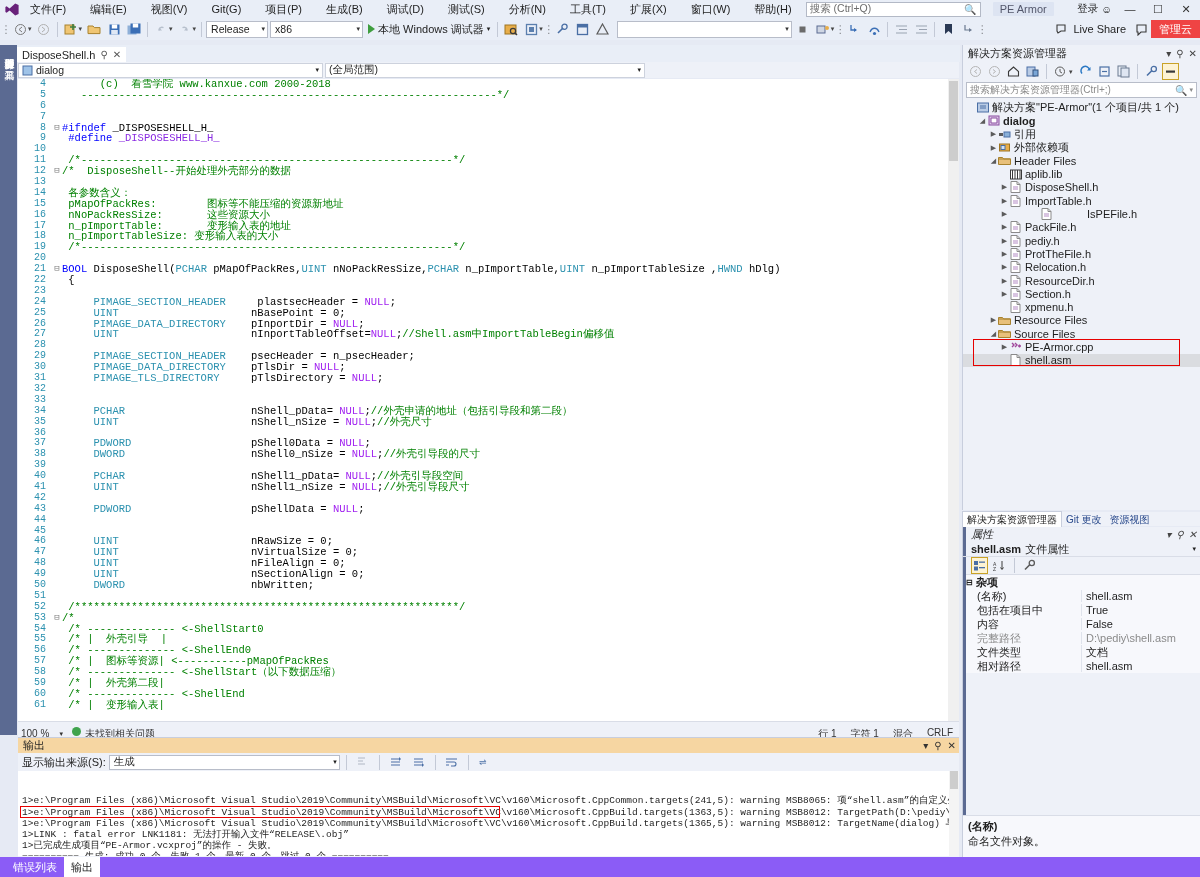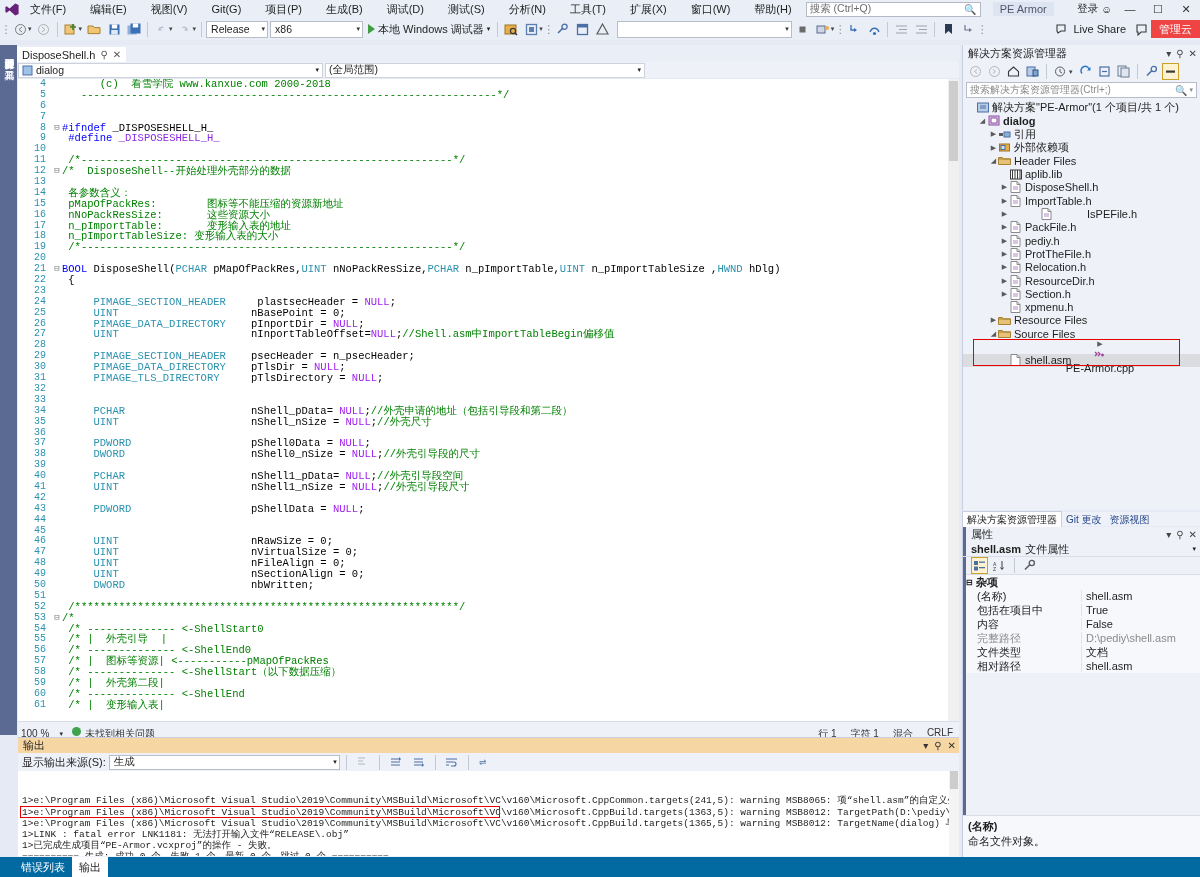--- a/index.html
+++ b/index.html
@@ -136,21 +136,21 @@
     position: relative; height: 85px; background: #fff; overflow: hidden;
     font-family: "Liberation Mono", "DejaVu Sans Mono", monospace; font-size: 9.5px;
     line-height: 11.2px; padding: 2px 0 0 4px; white-space: pre;
   }
   .outline-row { white-space: pre; }
   .errbox { position: absolute; left: 2px; top: 35px; width: 480px; height: 12px; border: 1.4px solid #e60000; }
 
   
   .btmtabs {
     position: absolute; left: 0; top: 857px; width: 1200px; height: 20px;
-    background: #0369a1; display: flex; align-items: center; padding-left: 14px; gap: 0;
+    background: #8b5cf6; display: flex; align-items: center; padding-left: 6px; gap: 0;
   }
   .btmtab { font-size: 11px; color: #fff; padding: 3px 7px; }
   .btmtab.active { background: #fff; color: #1e1e1e; }
 
   
   .sln {
     position: absolute; left: 962px; top: 45px; width: 238px; height: 465px;
     background: #eef1f8; border-left: 1px solid #c8cedd;
   }
   .panehdr {
@@ -180,21 +180,21 @@
   }
   .slntab { padding: 1px 4px; color: #1e1e1e; }
   .slntab.active { background: #fff; border: 1px solid #c8cedd; border-bottom: none; }
   .slntab.blue { color: #2a4a8c; }
 
   
   .props {
     position: absolute; left: 962px; top: 527px; width: 238px; height: 330px;
     background: #eef1f8; border-left: 1px solid #c8cedd;
   }
-  .prophdr { height: 15px; display:flex; align-items:center; padding-left: 5px; font-size: 11px; position: relative; }
+  .prophdr { height: 15px; display:flex; align-items:center; padding-left: 5px; font-size: 11px; position: relative; font-style: italic; }
   .prophdr .acts { position:absolute; right:3px; top:0; height:15px; display:flex; align-items:center; gap:5px; font-size:10px; color:#444;}
   .propsub { height: 15px; display:flex; align-items:center; padding-left: 4px; font-size: 11px; border-bottom: 1px solid #d9dde7; position: relative;}
   .propsub b { font-weight: bold; }
   .propsub .ca { position:absolute; right: 4px; font-size: 7px; }
   .proptb { height: 18px; display: flex; align-items: center; gap: 3px; padding-left: 4px; border-bottom: 1px solid #d9dde7; }
   .proptb .b { width: 17px; height: 17px; display:flex; align-items:center; justify-content:center; }
   .proptb .sel { border: 1px solid #c9a227; background: #fdf3d3; }
   .propgrid { background: #f7f8fc; font-size: 11px; }
   .propcat { display: flex; align-items: center; height: 14px; padding-left: 3px; font-weight: bold; }
   .propcat .exp { width: 10px; font-size: 8px; }
@@ -810,21 +810,21 @@
         <div class="tnode" style="padding-left: 26px;">
           <span class="tw">◢</span>
           <span class="ticon">
             <svg width="13" height="11" viewBox="0 0 13 11">
               <path d="M0.5 2.5h4l1.2 1.4H12.5V9.5H0.5z" fill="#e8c07a" stroke="#a8822e"></path>
               <path d="M0.5 4h12" stroke="#a8822e"></path>
             </svg>
           </span>
           <span>Source Files</span>
         </div>
-        <div class="tnode" style="padding-left: 37px; flex-direction: column;">
+        <div class="tnode" style="padding-left: 37px;">
           <span class="tw">▶</span>
           <span class="ticon">
             <svg width="12" height="11" viewBox="0 0 12 11">
               <path d="M2 2l2 2-2 2M5 2l2 2-2 2" stroke="#a0489c" stroke-width="1.4" fill="none"></path>
               <path d="M8 5h3M9.5 3.5v3" stroke="#a0489c" stroke-width="1.3"></path>
             </svg>
           </span>
           <span>PE-Armor.cpp</span>
         </div>
         <div class="tnode sel" style="padding-left: 37px;">

